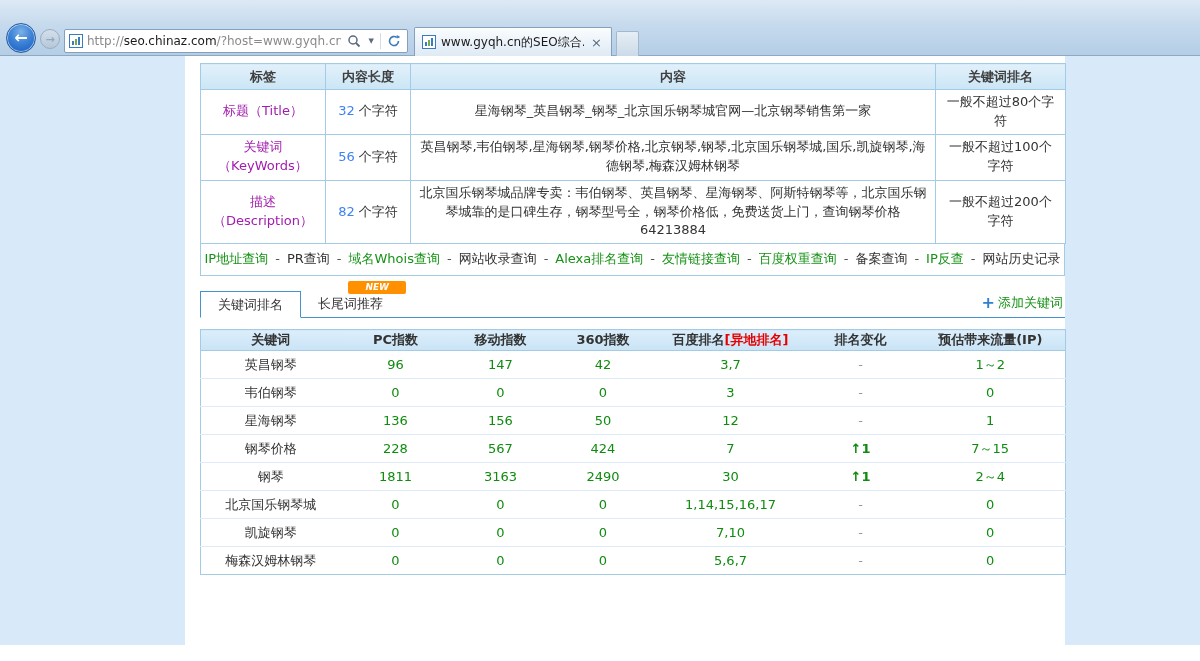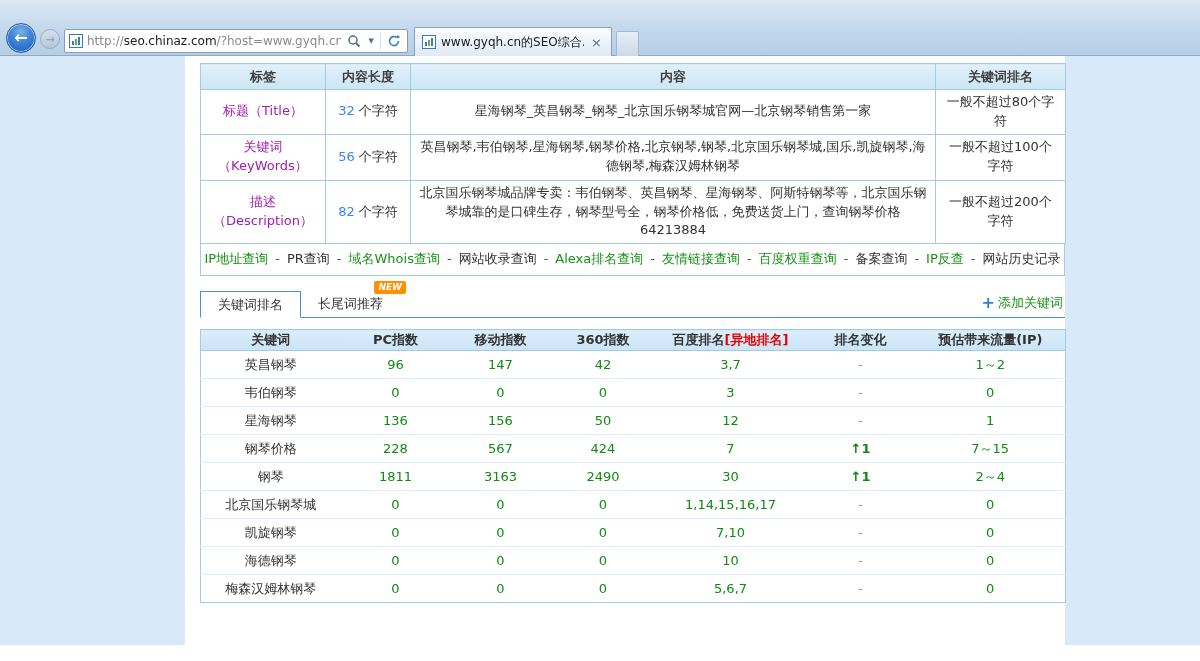--- a/index.html
+++ b/index.html
@@ -101,21 +101,21 @@
     font-size: 13px; color: #333; cursor: pointer; position: relative;
   }
   .ktab.active {
     background: #fff; border: 1px solid #4493cf; border-bottom: 1px solid #fff;
     margin-bottom: -1px; line-height: 26px;
   }
   .new-badge {
     position: absolute; top: -9px; right: -6px;
     background: #ff9000; color: #fff;
     font-size: 9px; font-style: italic; font-weight: bold;
-    padding: 1px 4px; border-radius: 2px; line-height: 11px;
+    padding: 1px 17px; border-radius: 2px; line-height: 11px;
   }
   .add-kw {
     position: absolute; right: 2px; top: 4px; font-size: 13px; color: #169216;
     display: flex; align-items: center; gap: 3px; cursor: pointer; text-decoration: none;
   }
   .plus-icon { color: #2f7fd0; font-weight: bold; font-size: 16px; line-height: 1; }
 
   
   .kw-table {
     width: 865px; margin: 11px 0 0 15px;
@@ -324,29 +324,20 @@
             <tr>
               <td class="kw">凯旋钢琴</td>
               <td class="num">0</td>
               <td class="num">0</td>
               <td class="num">0</td>
               <td class="num">7,10</td>
               <td class="dash">-</td>
               <td class="num">0</td>
             </tr>
             <tr>
-              <td class="kw">海德钢琴</td>
-              <td class="num">0</td>
-              <td class="num">0</td>
-              <td class="num">0</td>
-              <td class="num">10</td>
-              <td class="dash">-</td>
-              <td class="num">0</td>
-            </tr>
-            <tr>
               <td class="kw">梅森汉姆林钢琴</td>
               <td class="num">0</td>
               <td class="num">0</td>
               <td class="num">0</td>
               <td class="num">5,6,7</td>
               <td class="dash">-</td>
               <td class="num">0</td>
             </tr>
           </tbody>
       </table>

